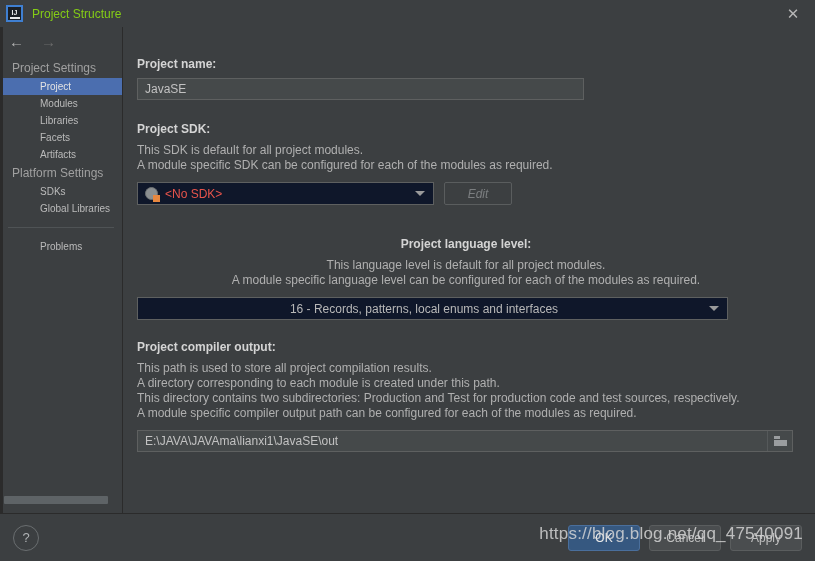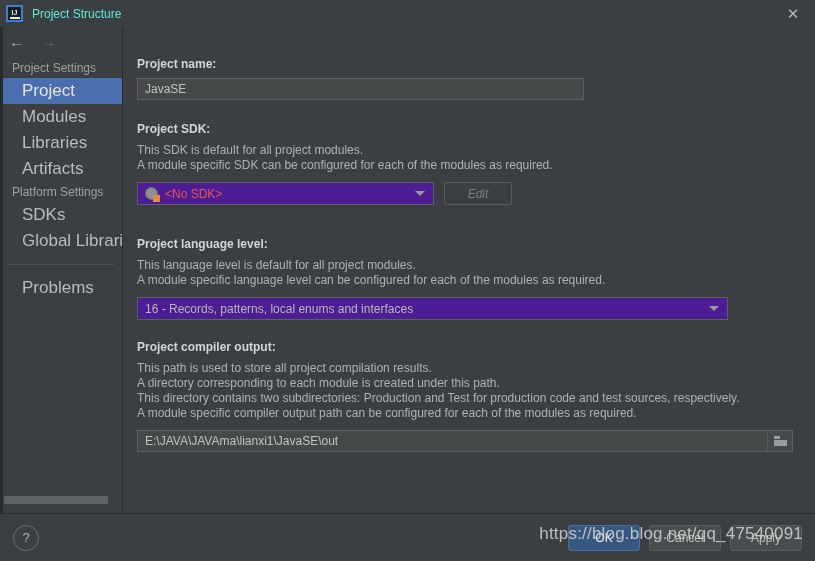--- a/index.html
+++ b/index.html
@@ -34,21 +34,21 @@
   }
   .ij-icon .ij-letters {
     color: #e8e8e8; font-size: 7px; line-height: 7px;
     font-family: "Liberation Sans", sans-serif;
     letter-spacing: 0px; font-weight: bold;
   }
   .ij-icon .ij-bar {
     width: 10px; height: 2px; background: #e8e8e8; margin-top: 1px;
   }
   .title-text {
-    color: #5eead4; font-size: 12px;
+    color: #84cc16; font-size: 12px;
   }
   .close-btn {
     position: absolute; right: 0; top: 0;
     width: 44px; height: 27px;
     display: flex; align-items: center; justify-content: center;
     color: #b6b6b6; font-size: 15px; line-height: 15px;
   }
 
   
   .body { flex: 1; display: flex; position: relative; }
@@ -68,22 +68,22 @@
   .nav-arrow { font-size: 15px; line-height: 15px; }
   .nav-arrow.enabled { color: #b4b4b4; }
   .nav-arrow.disabled { color: #6a6a6a; }
 
   .nav-list { padding-top: 3px; }
   .nav-group-title {
     color: #a0a0a0; font-size: 12px;
     padding: 3px 0 3px 12px; white-space: nowrap;
   }
   .nav-item {
-    color: #bbbbbb; font-size: 17px;
-    padding: 3px 0 3px 22px;
+    color: #bbbbbb; font-size: 10px;
+    padding: 3px 0 3px 40px;
     white-space: nowrap; overflow: hidden;
   }
   .nav-item.selected { background: #4b6eaf; color: #e3e3e3; }
   .nav-divider {
     height: 1px; background: #4f5355;
     margin: 10px 8px 10px 8px;
   }
   .sidebar-scroll {
     position: absolute; left: 4px; bottom: 9px;
     width: 104px; height: 8px;
@@ -111,21 +111,21 @@
   .text-input {
     height: 22px; background: #45494a;
     border: 1px solid #5e6060;
     color: #c2c2c2; font-size: 12px;
     display: flex; align-items: center;
     padding: 0 7px;
   }
   .input-projectname { width: 447px; text-align: center; }
 
   .combo {
-    height: 23px; background: #4c1d95;
+    height: 23px; background: #0f172a;
     border: 1px solid #5e6060;
     display: flex; align-items: center;
     padding: 0 4px 0 7px;
     position: relative;
   }
   .combo-sdk { width: 297px; }
   .combo-lang { width: 591px; }
   .combo-text { font-size: 12px; color: #b8b8b8; flex: 1; white-space: nowrap; overflow: hidden; }
   .combo-text.nosdk { color: #e8544b; }
   .caret {
@@ -178,21 +178,21 @@
     position: absolute; left: 0; top: 0;
     width: 6px; height: 3px; background: #9a9d9f;
   }
   .folder-ico .base {
     position: absolute; left: 0; bottom: 0;
     width: 13px; height: 6px; background: #9a9d9f;
   }
 
   .block { margin-bottom: 8px; }
   .gap-sdk { margin-top: 22px; }
-  .gap-lang { margin-top: 32px; }
+  .gap-lang { margin-top: 32px; text-align: center; }
   .gap-out { margin-top: 20px; }
 
   
   .footer {
     height: 48px; min-height: 48px;
     background: #3c3f41;
     border-top: 1px solid #2b2b2b;
     display: flex; align-items: center;
     padding: 0 13px;
     position: relative;
@@ -244,20 +244,21 @@
       <div class="nav-arrows">
         <span class="nav-arrow enabled">←</span>
         <span class="nav-arrow disabled">→</span>
       </div>
 
       <div class="nav-list">
         <div class="nav-group-title">Project Settings</div>
         <div class="nav-item selected">Project</div>
         <div class="nav-item">Modules</div>
         <div class="nav-item">Libraries</div>
+        <div class="nav-item">Facets</div>
         <div class="nav-item">Artifacts</div>
 
         <div class="nav-group-title">Platform Settings</div>
         <div class="nav-item">SDKs</div>
         <div class="nav-item">Global Libraries</div>
 
         <div class="nav-divider"></div>
         <div class="nav-item">Problems</div>
       </div>
 

